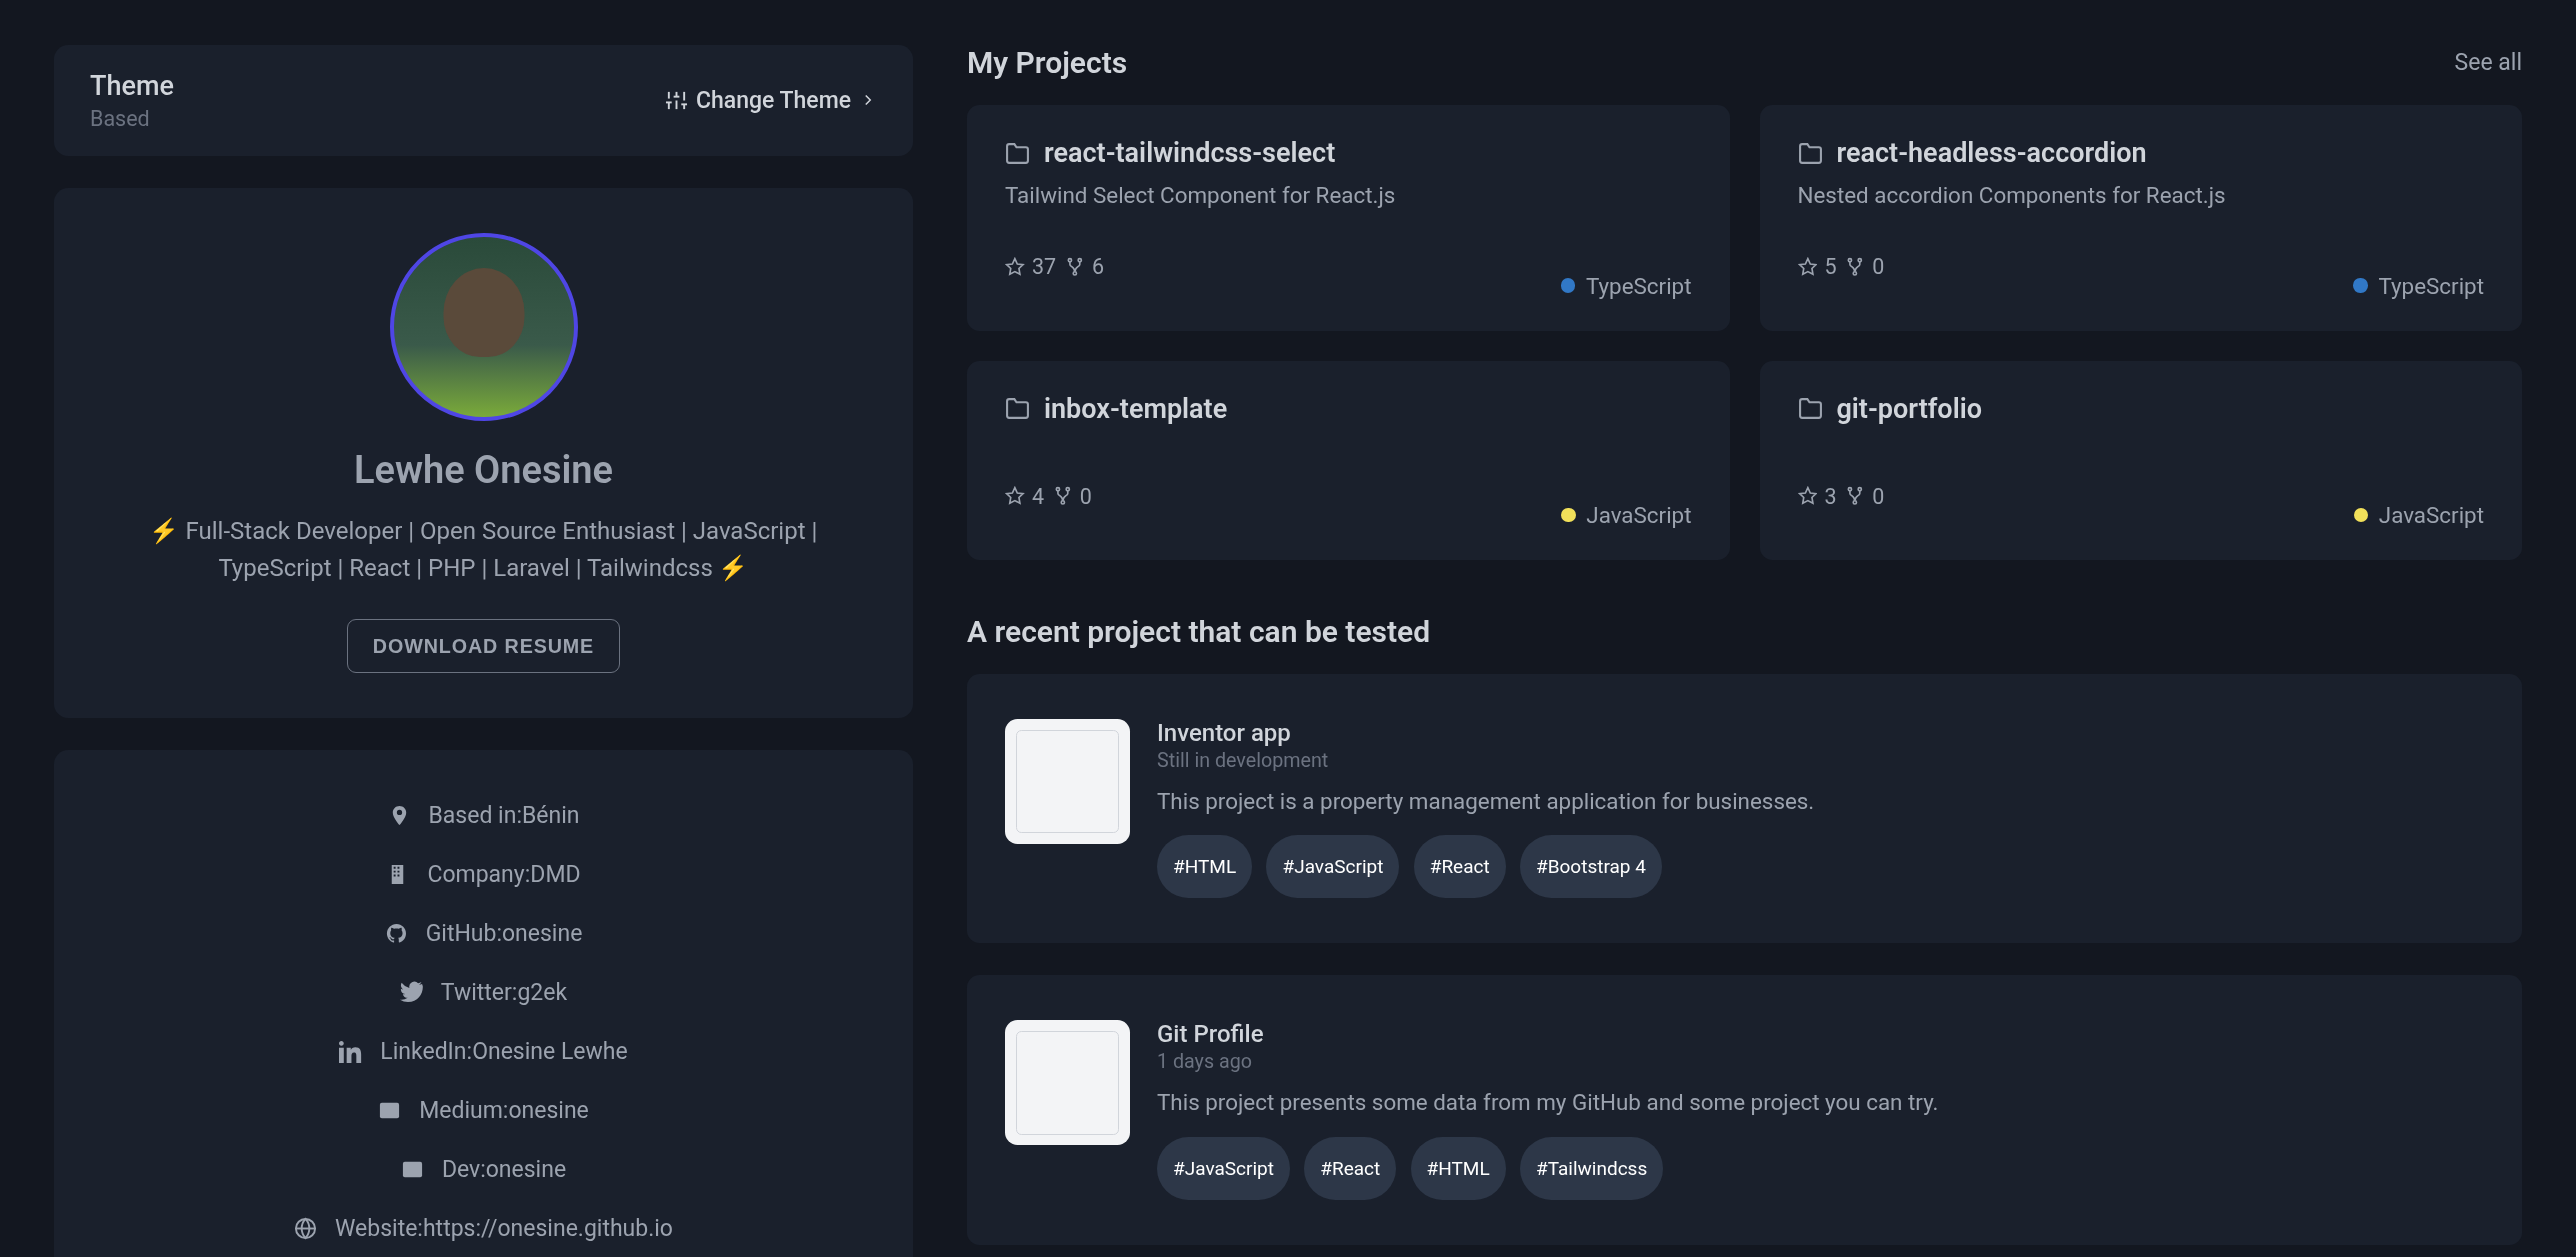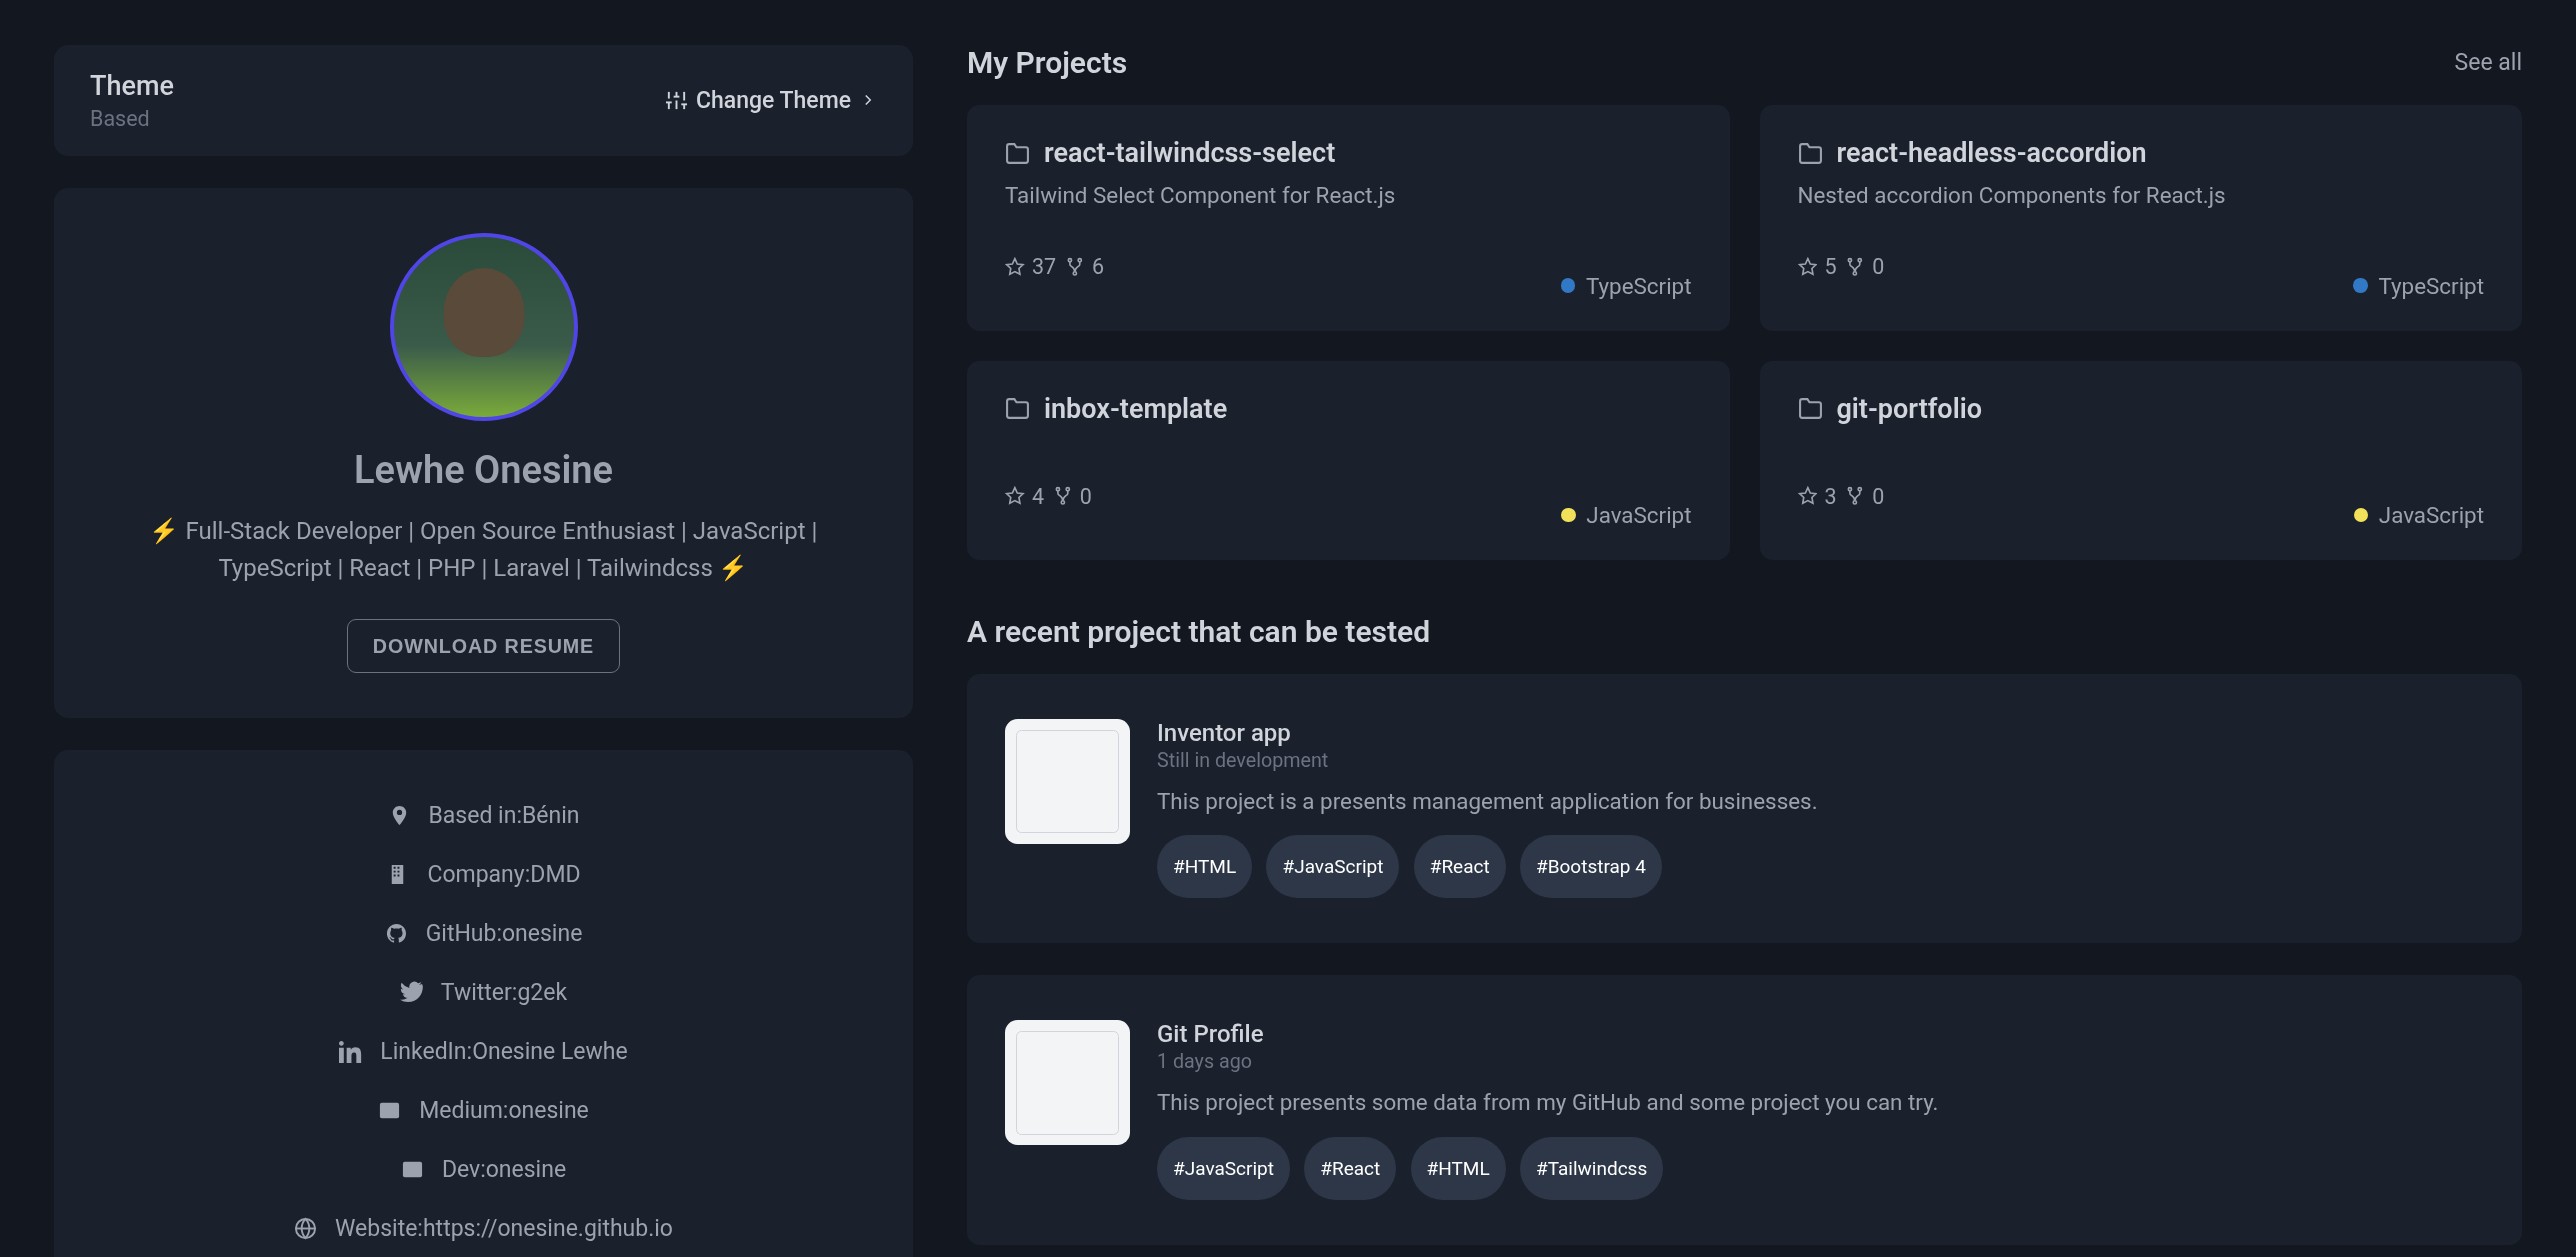--- a/index.html
+++ b/index.html
@@ -368,21 +368,21 @@
         </div>
       </div>
 
     <div class="recent-title">A recent project that can be tested</div>
     <div class="recent-list" id="recent-list">
         <div class="recent-card">
     <div class="recent-thumb"></div>
     <div class="recent-body">
       <div class="recent-name">Inventor app</div>
       <div class="recent-status">Still in development</div>
-      <div class="recent-desc">This project is a presents management application for businesses.</div>
+      <div class="recent-desc">This project is a property management application for businesses.</div>
       <div class="tags">
               <span class="tag">#HTML</span>
               <span class="tag">#JavaScript</span>
               <span class="tag">#React</span>
               <span class="tag">#Bootstrap 4</span>
             </div>
     </div>
         </div>
         <div class="recent-card">
     <div class="recent-thumb"></div>

